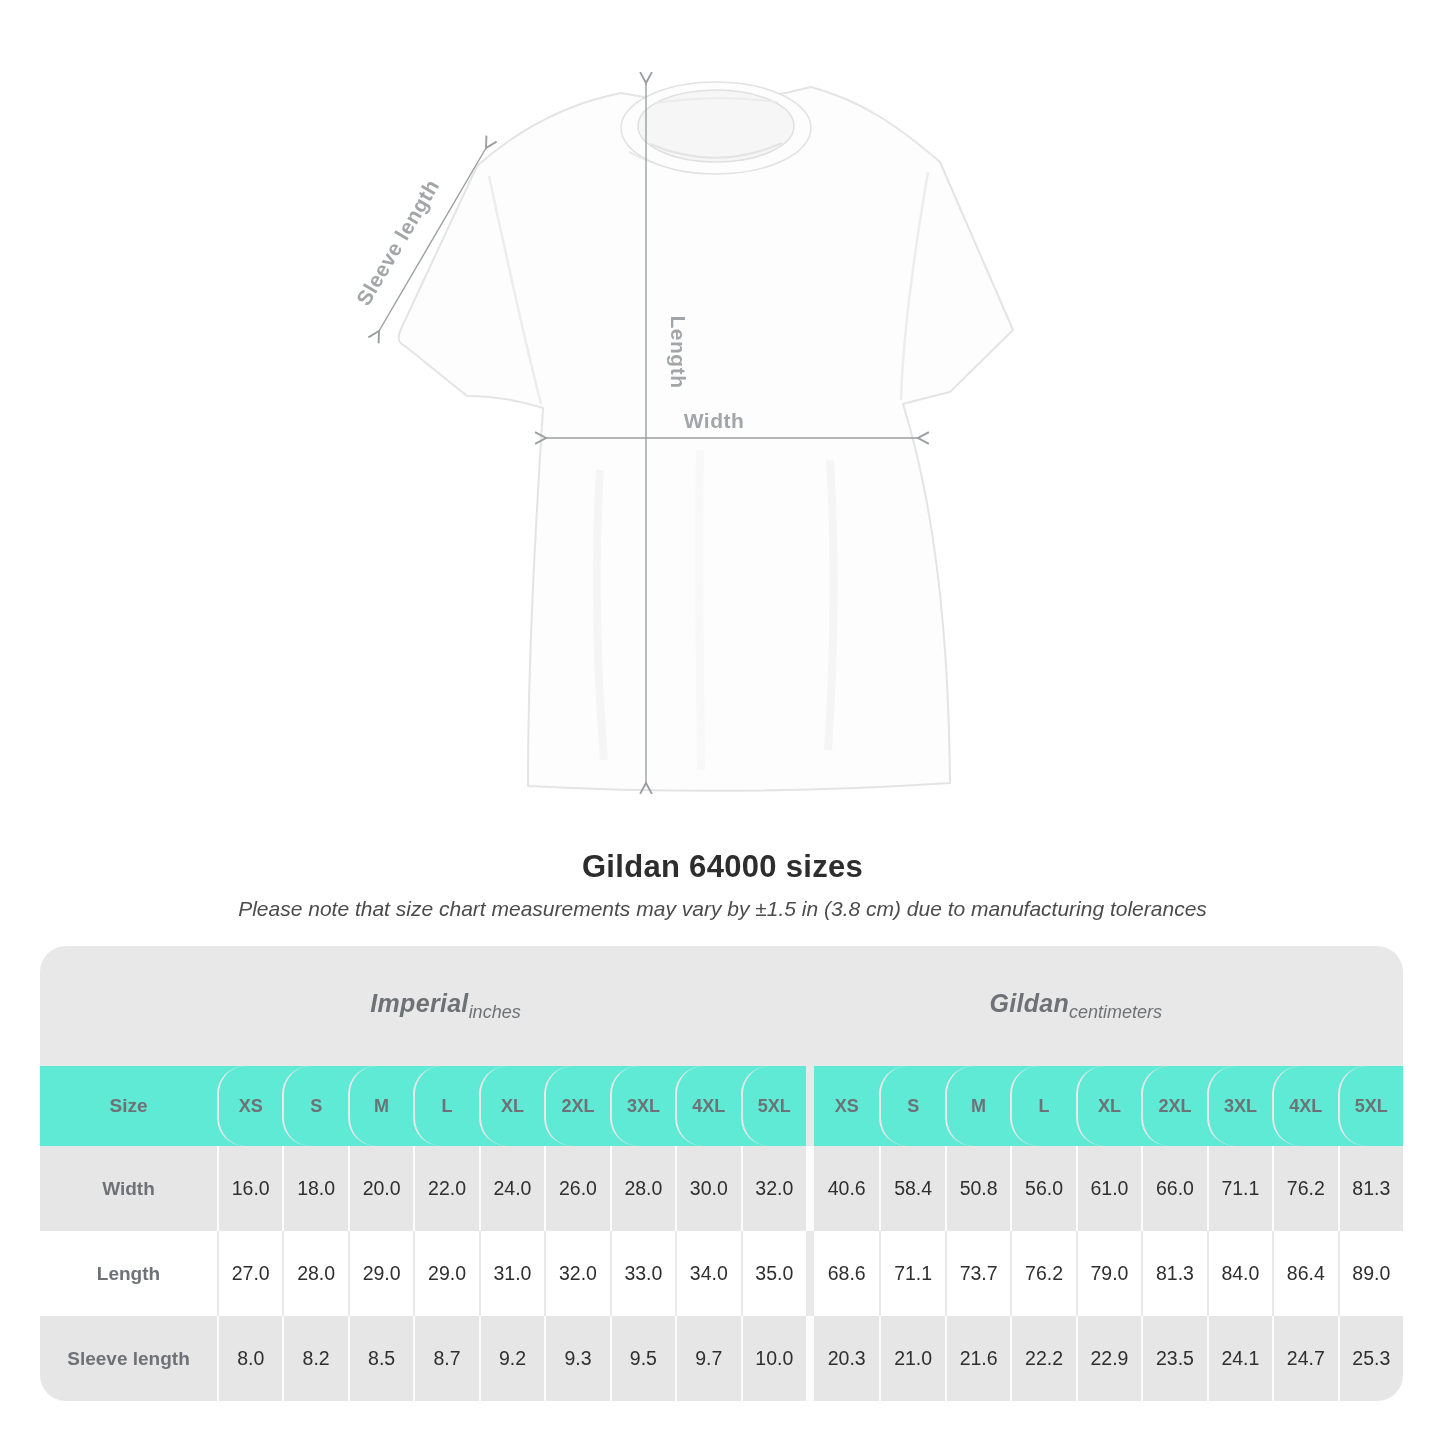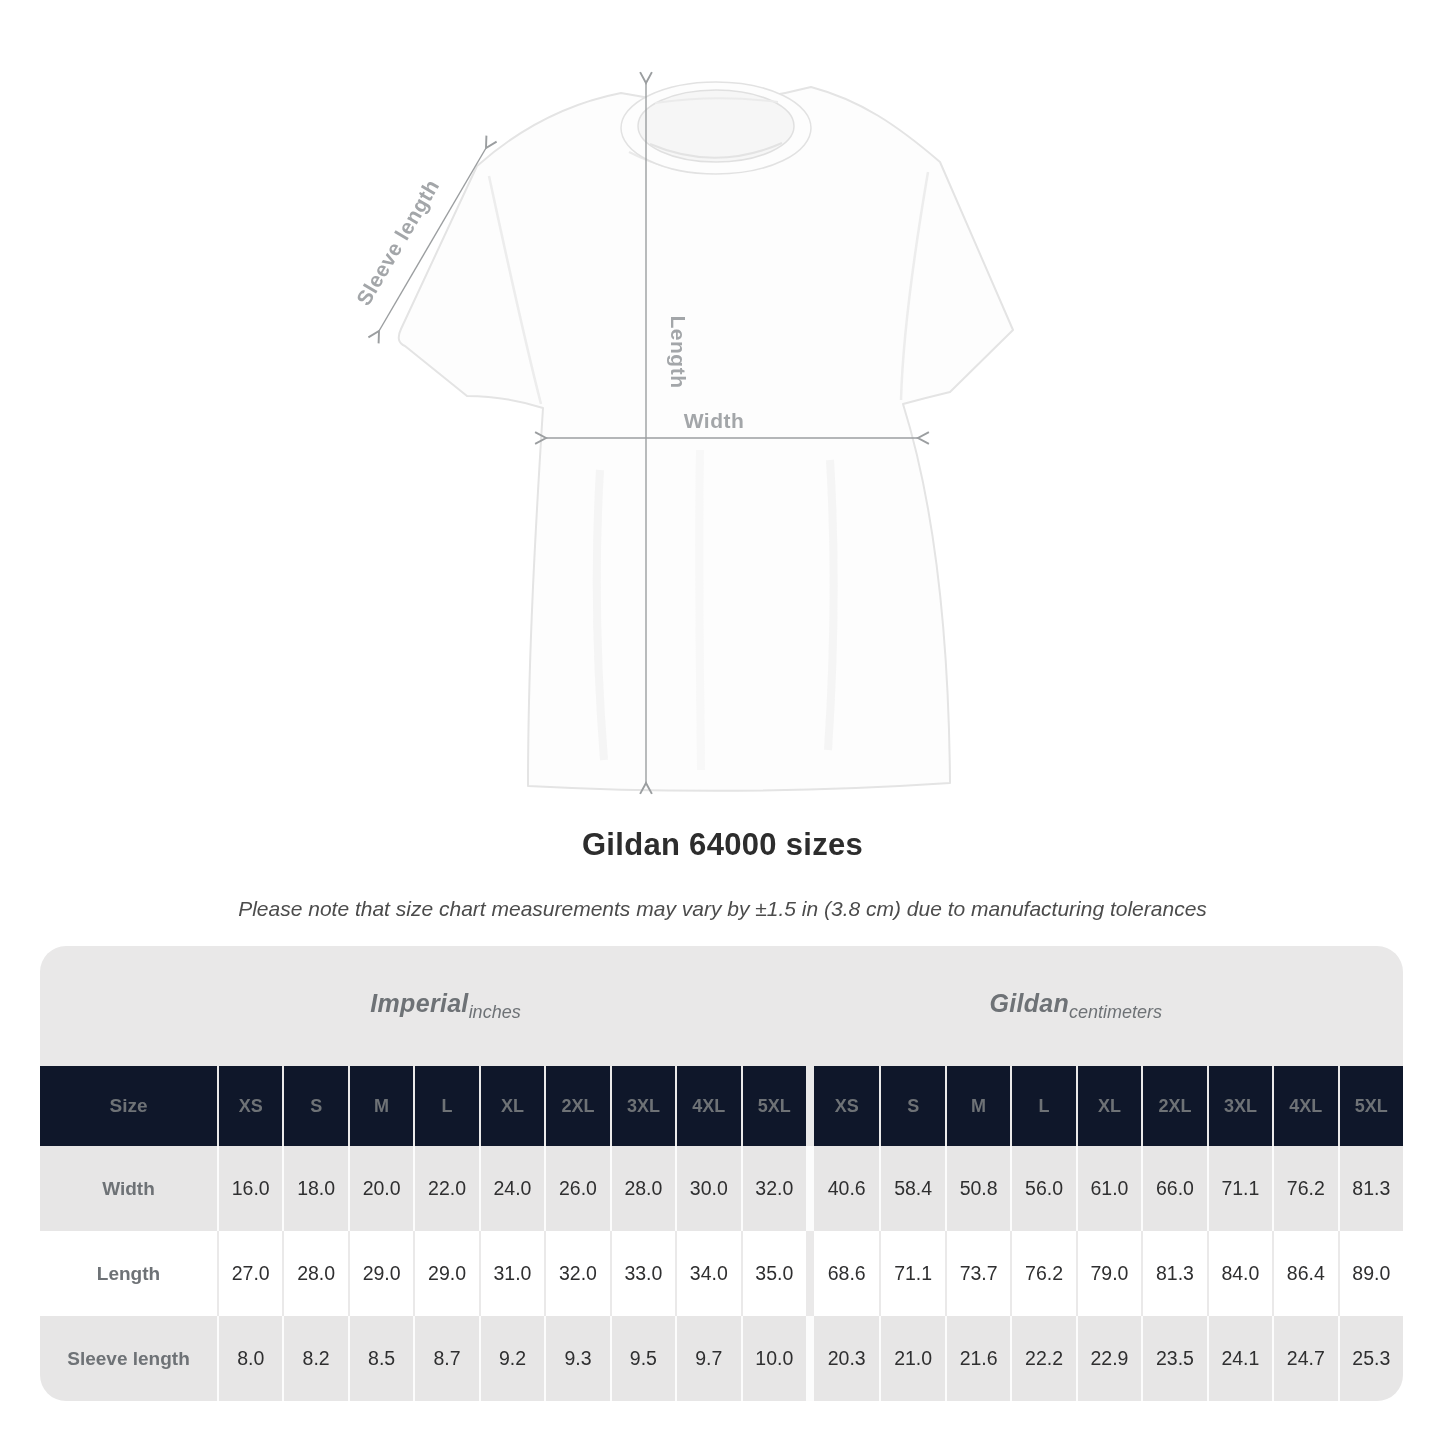--- a/index.html
+++ b/index.html
@@ -7,21 +7,21 @@
   .stage {
     position: relative;
     width: 1445px; height: 1445px;
     background: #ffffff;
     font-family: "Liberation Sans", sans-serif;
     overflow: hidden;
   }
   .shirt-svg { position:absolute; top:0; left:0; }
 
   .chart-title {
-    position:absolute; top:827px; left:0; width:100%;
+    position:absolute; top:849px; left:0; width:100%;
     text-align:center; font-size:31px; font-weight:bold; color:#2d2d2d;
     letter-spacing:0.3px;
   }
   .chart-subtitle {
     position:absolute; top:897px; left:0; width:100%;
     text-align:center; font-size:21px; font-style:italic; color:#4c4c4c;
   }
 
   .size-table {
     position:absolute; top:946px; left:40px; width:1363px;
@@ -32,28 +32,28 @@
     height:120px; background:#e9e8e8;
     display:grid; grid-template-columns:177px repeat(9,1fr) 8px repeat(9,1fr);
   }
   .band-sec { display:flex; flex-direction:row; align-items:center; justify-content:center; padding-bottom:6px; }
   .band-imperial { grid-column:1 / 11; padding-left:45px; }
   .band-metric  { grid-column:12 / 20; }
   .band-name { font-size:25px; font-weight:bold; font-style:italic; color:#6e7276; letter-spacing:0.3px; }
   .band-unit { font-size:18px; font-style:italic; color:#6e7276; margin-top:18px; }
 
   .trow { display:grid; grid-template-columns:177px repeat(9,1fr) 8px repeat(9,1fr); }
-  .r-head   { height:80px; background:#0f172a; --sep:#eae9e9; }
+  .r-head   { height:80px; background:#5eead4; --sep:#eae9e9; }
   .r-stripe { height:85px; background:#e7e6e6; --sep:#fcfcfc; }
   .r-plain  { height:85px; background:#ffffff; --sep:#eae9e9; }
   .cell { display:flex; align-items:center; justify-content:center; }
   .lbl { font-weight:bold; font-size:19px; color:#6e7276; }
   .val { border-left:2px solid var(--sep); font-size:19.5px; color:#2f2f30; }
   .val.nosep { border-left:none; }
-  .hval { font-weight:bold; font-size:18px; color:#6e7276; }
+  .hval { font-weight:bold; font-size:18px; color:#6e7276;border-radius:28px; }
   .gapcol { background:var(--sep); }
 </style>
 </head>
 <body>
 
 <div class="stage">
 
   <svg class="shirt-svg" width="1445" height="845" viewBox="0 0 1445 845">
     <defs>
       <marker id="ah" viewBox="0 -6 10 12" refX="0.5" refY="0" markerWidth="11" markerHeight="11" orient="auto-start-reverse">

